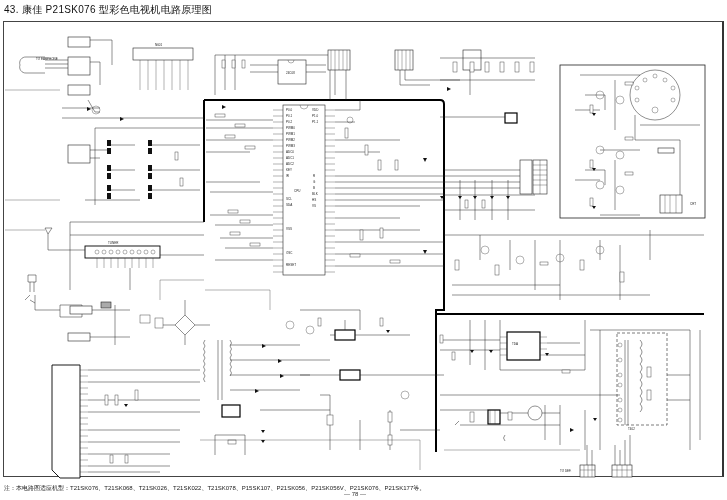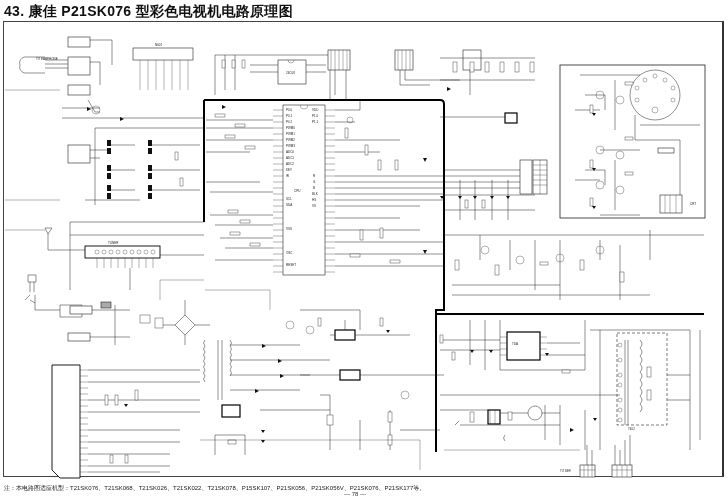--- a/index.html
+++ b/index.html
@@ -1,17 +1,17 @@
 <!DOCTYPE html>
 <html><head>
 <meta charset="utf-8">
 <style>
   html,body{margin:0;padding:0;background:#fff;}
   body{width:727px;height:500px;position:relative;overflow:hidden;font-family:"Liberation Sans",sans-serif;color:#111;}
-  .title{position:absolute;left:4px;top:3px;font-size:14px;font-weight:bold;letter-spacing:0.3px;white-space:nowrap;}
+  .title{position:absolute;left:4px;top:3px;font-size:10px;font-weight:normal;letter-spacing:0.3px;white-space:nowrap;}
   .frame{position:absolute;left:3px;top:21px;width:721px;height:456px;border:1px solid #444;border-right:2px solid #333;box-sizing:border-box;}
   svg.schem{position:absolute;left:0;top:0;}
   .footer{position:absolute;left:4px;top:484px;font-size:6px;white-space:nowrap;color:#222;}
   .pageno{position:absolute;left:344px;top:491px;font-size:6px;color:#333;}
   .lbl{font-family:"Liberation Sans",sans-serif;font-size:3px;fill:#222;}
   .w{stroke:#222;stroke-width:0.5;fill:none;}
   .wt{stroke:#222;stroke-width:0.35;fill:none;}
   .thick{stroke:#000;stroke-width:2;fill:none;}
   .box{stroke:#222;stroke-width:0.6;fill:#fff;}
   .boxb{stroke:#000;stroke-width:1.2;fill:#fff;}

